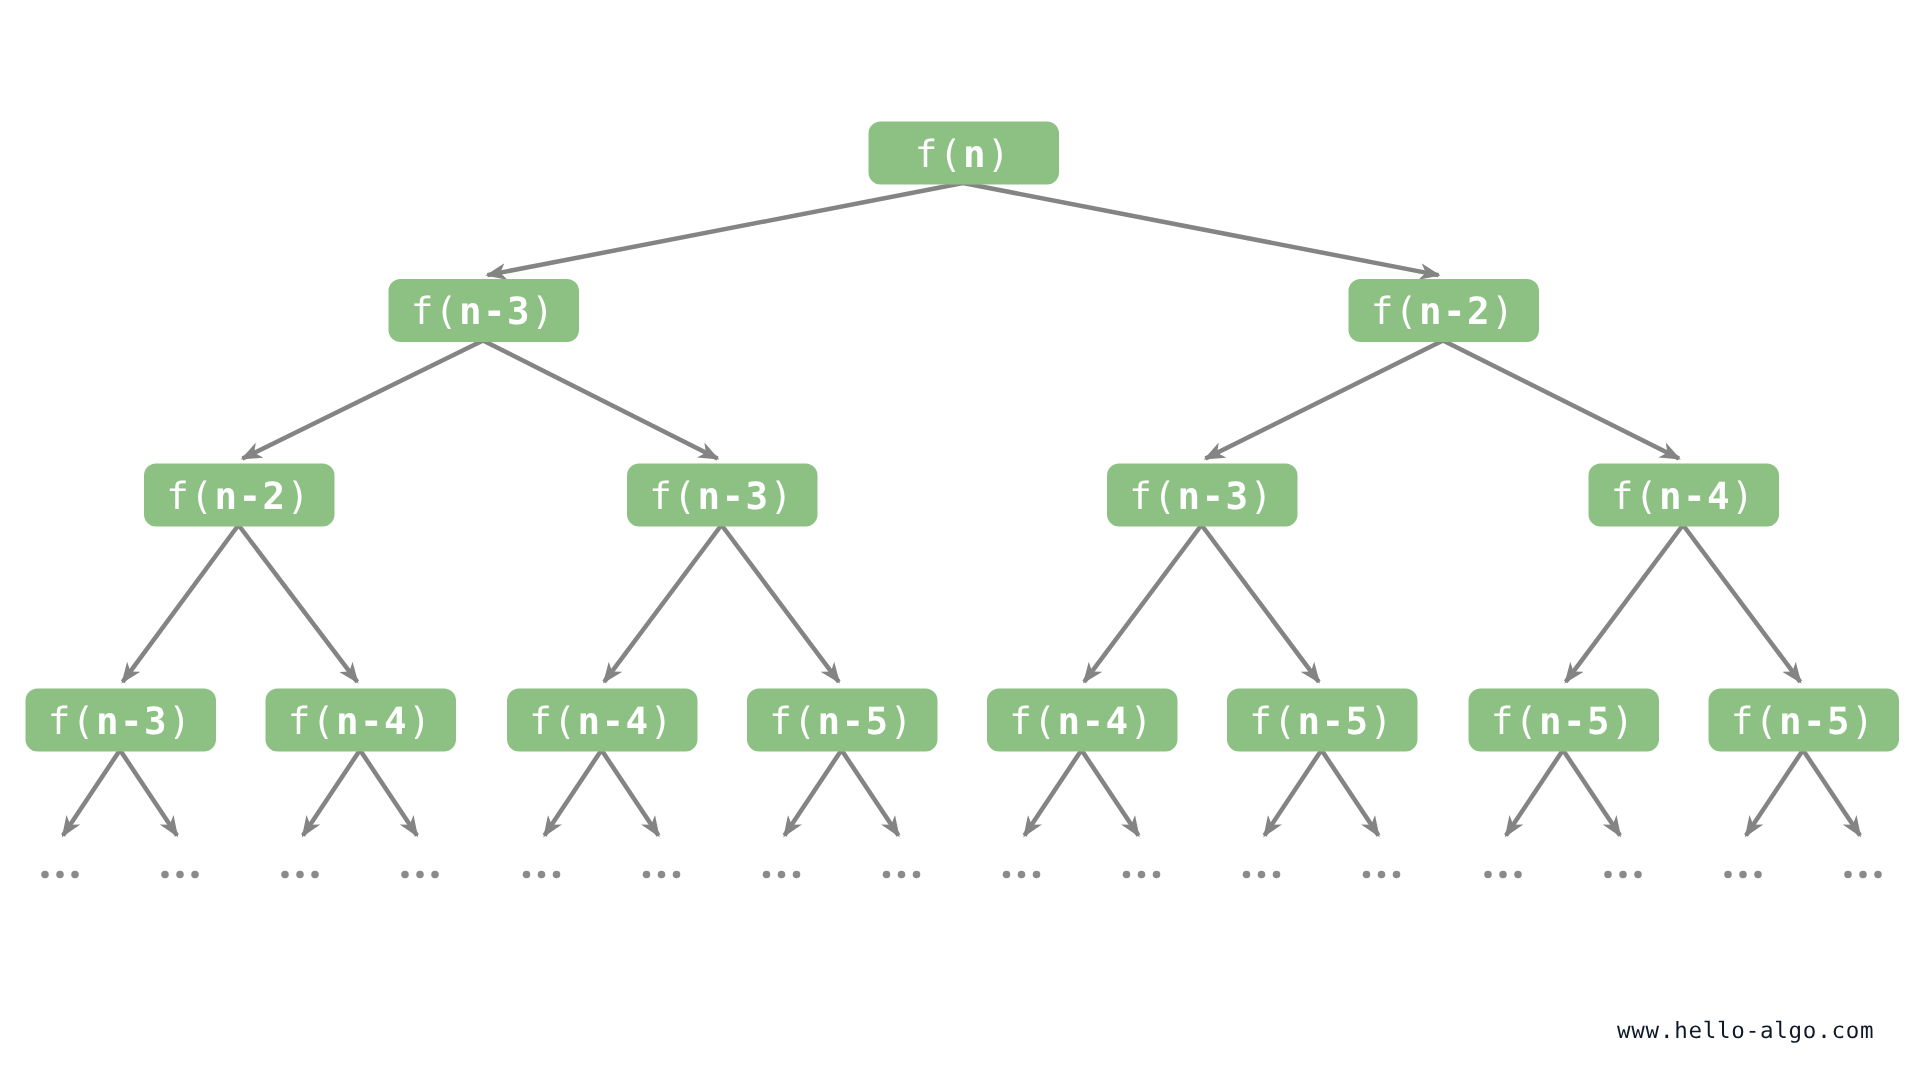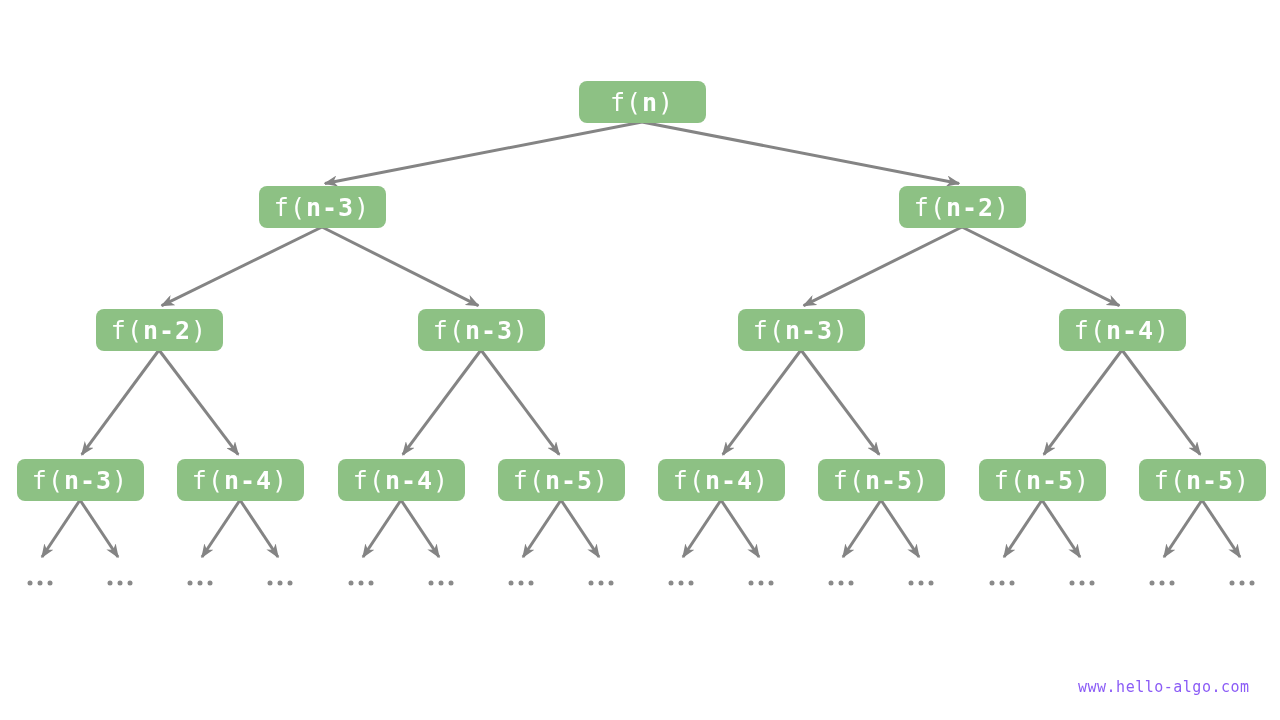--- a/index.html
+++ b/index.html
@@ -240,14 +240,14 @@
         <span class="dot" style="background: rgb(138, 138, 138);"></span>
         <span class="dot" style="background: rgb(138, 138, 138);"></span>
       </div>
       <div class="ellipsis" aria-label="..." style="left: 1242px; top: 583px;">
         <span class="dot" style="background: rgb(138, 138, 138);"></span>
         <span class="dot" style="background: rgb(138, 138, 138);"></span>
         <span class="dot" style="background: rgb(138, 138, 138);"></span>
       </div>
     </div>
 
-  <div id="watermark" style="color: #8b5cf6;">www.hello-algo.com</div>
+  <div id="watermark" style="color: #0f172a;">www.hello-algo.com</div>
 </div>
 
 </body></html>

